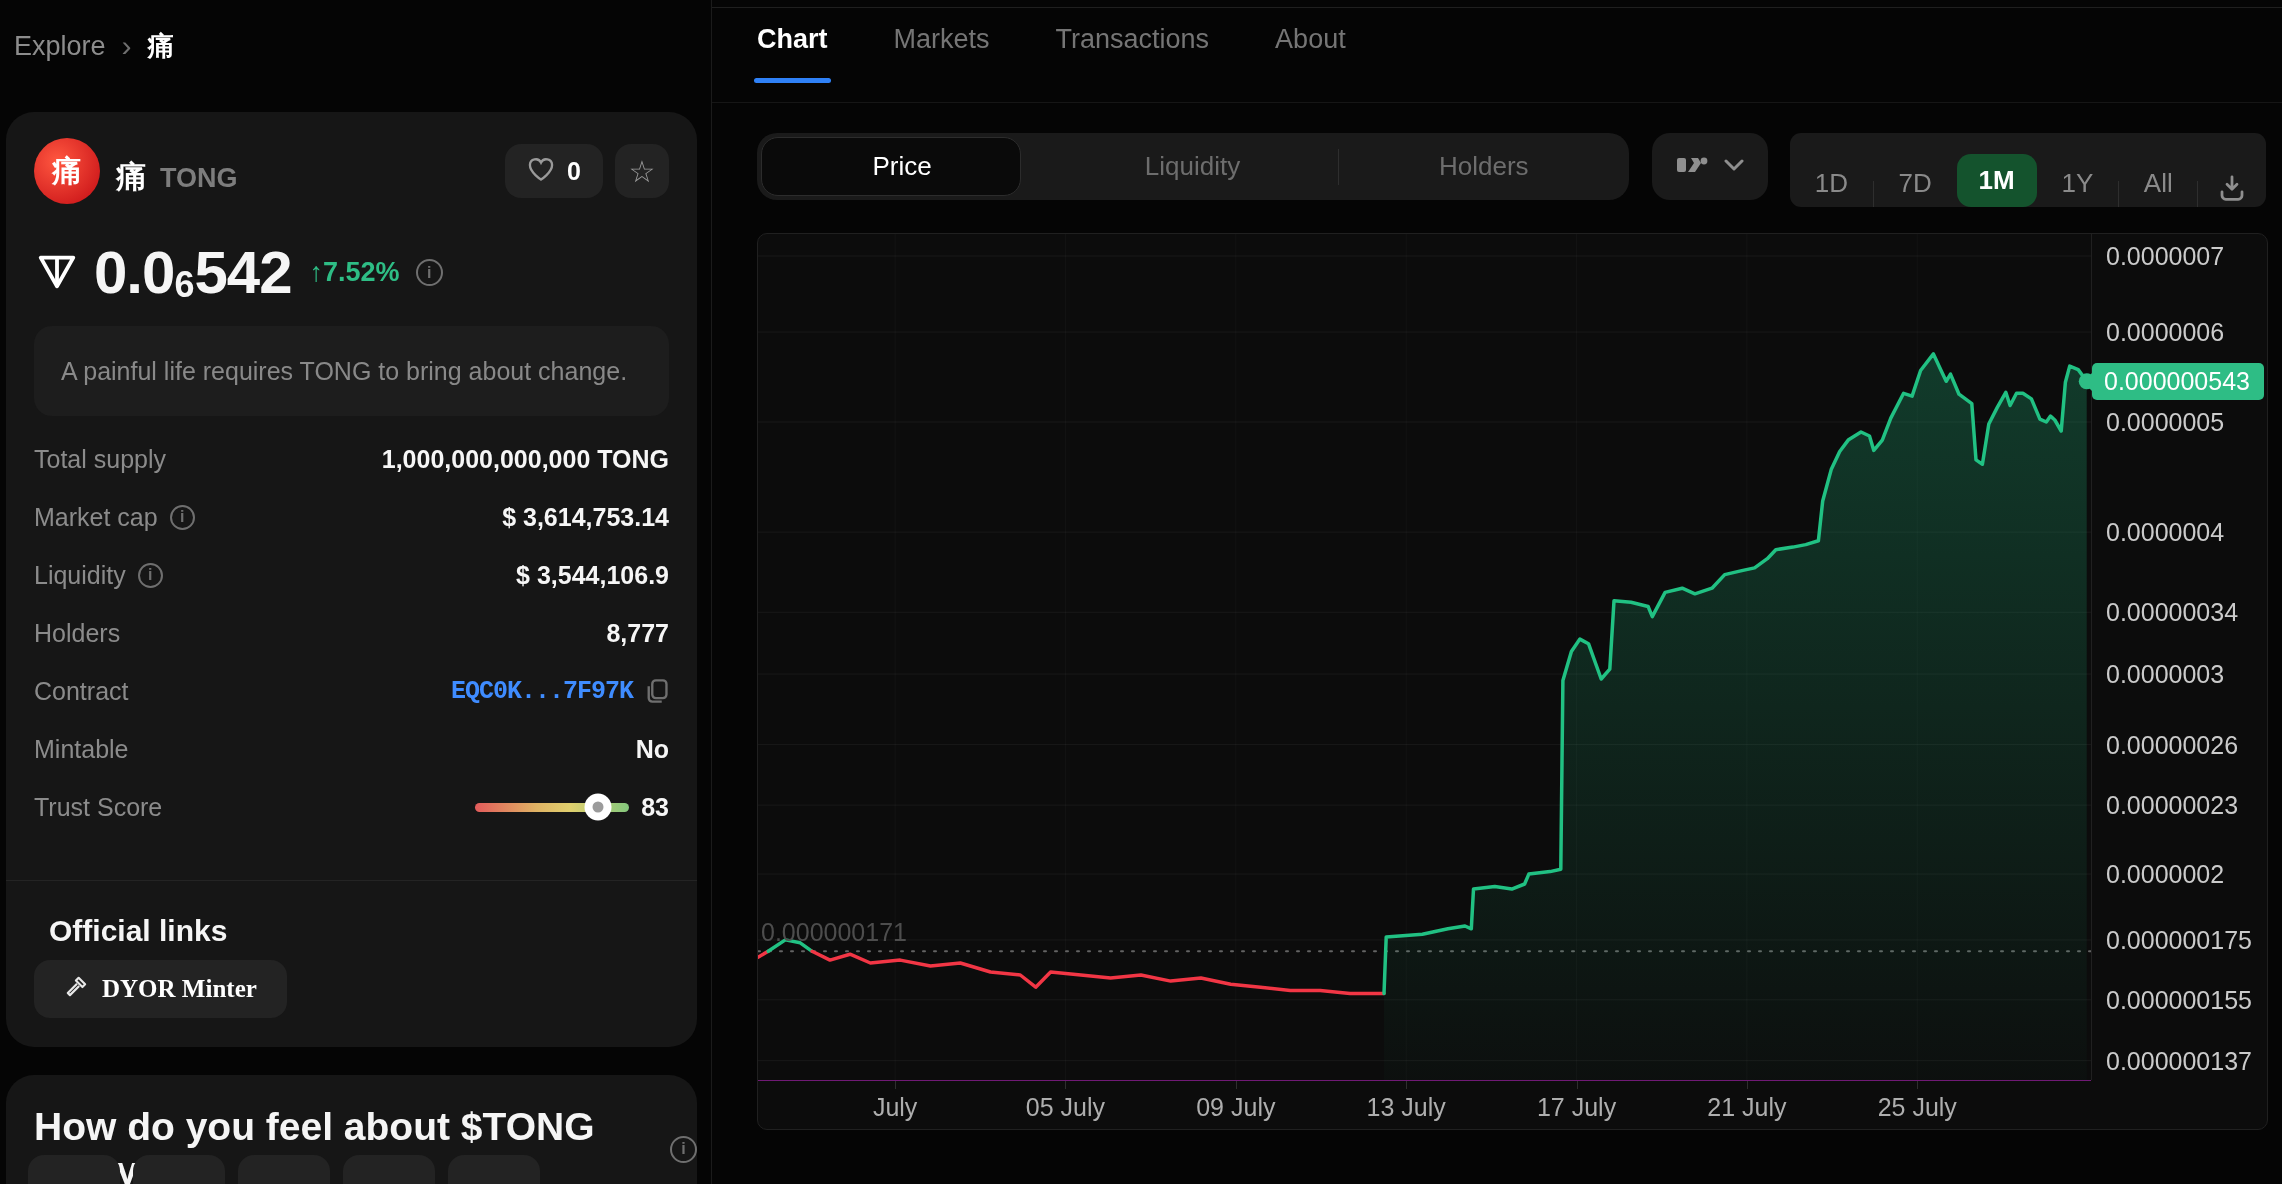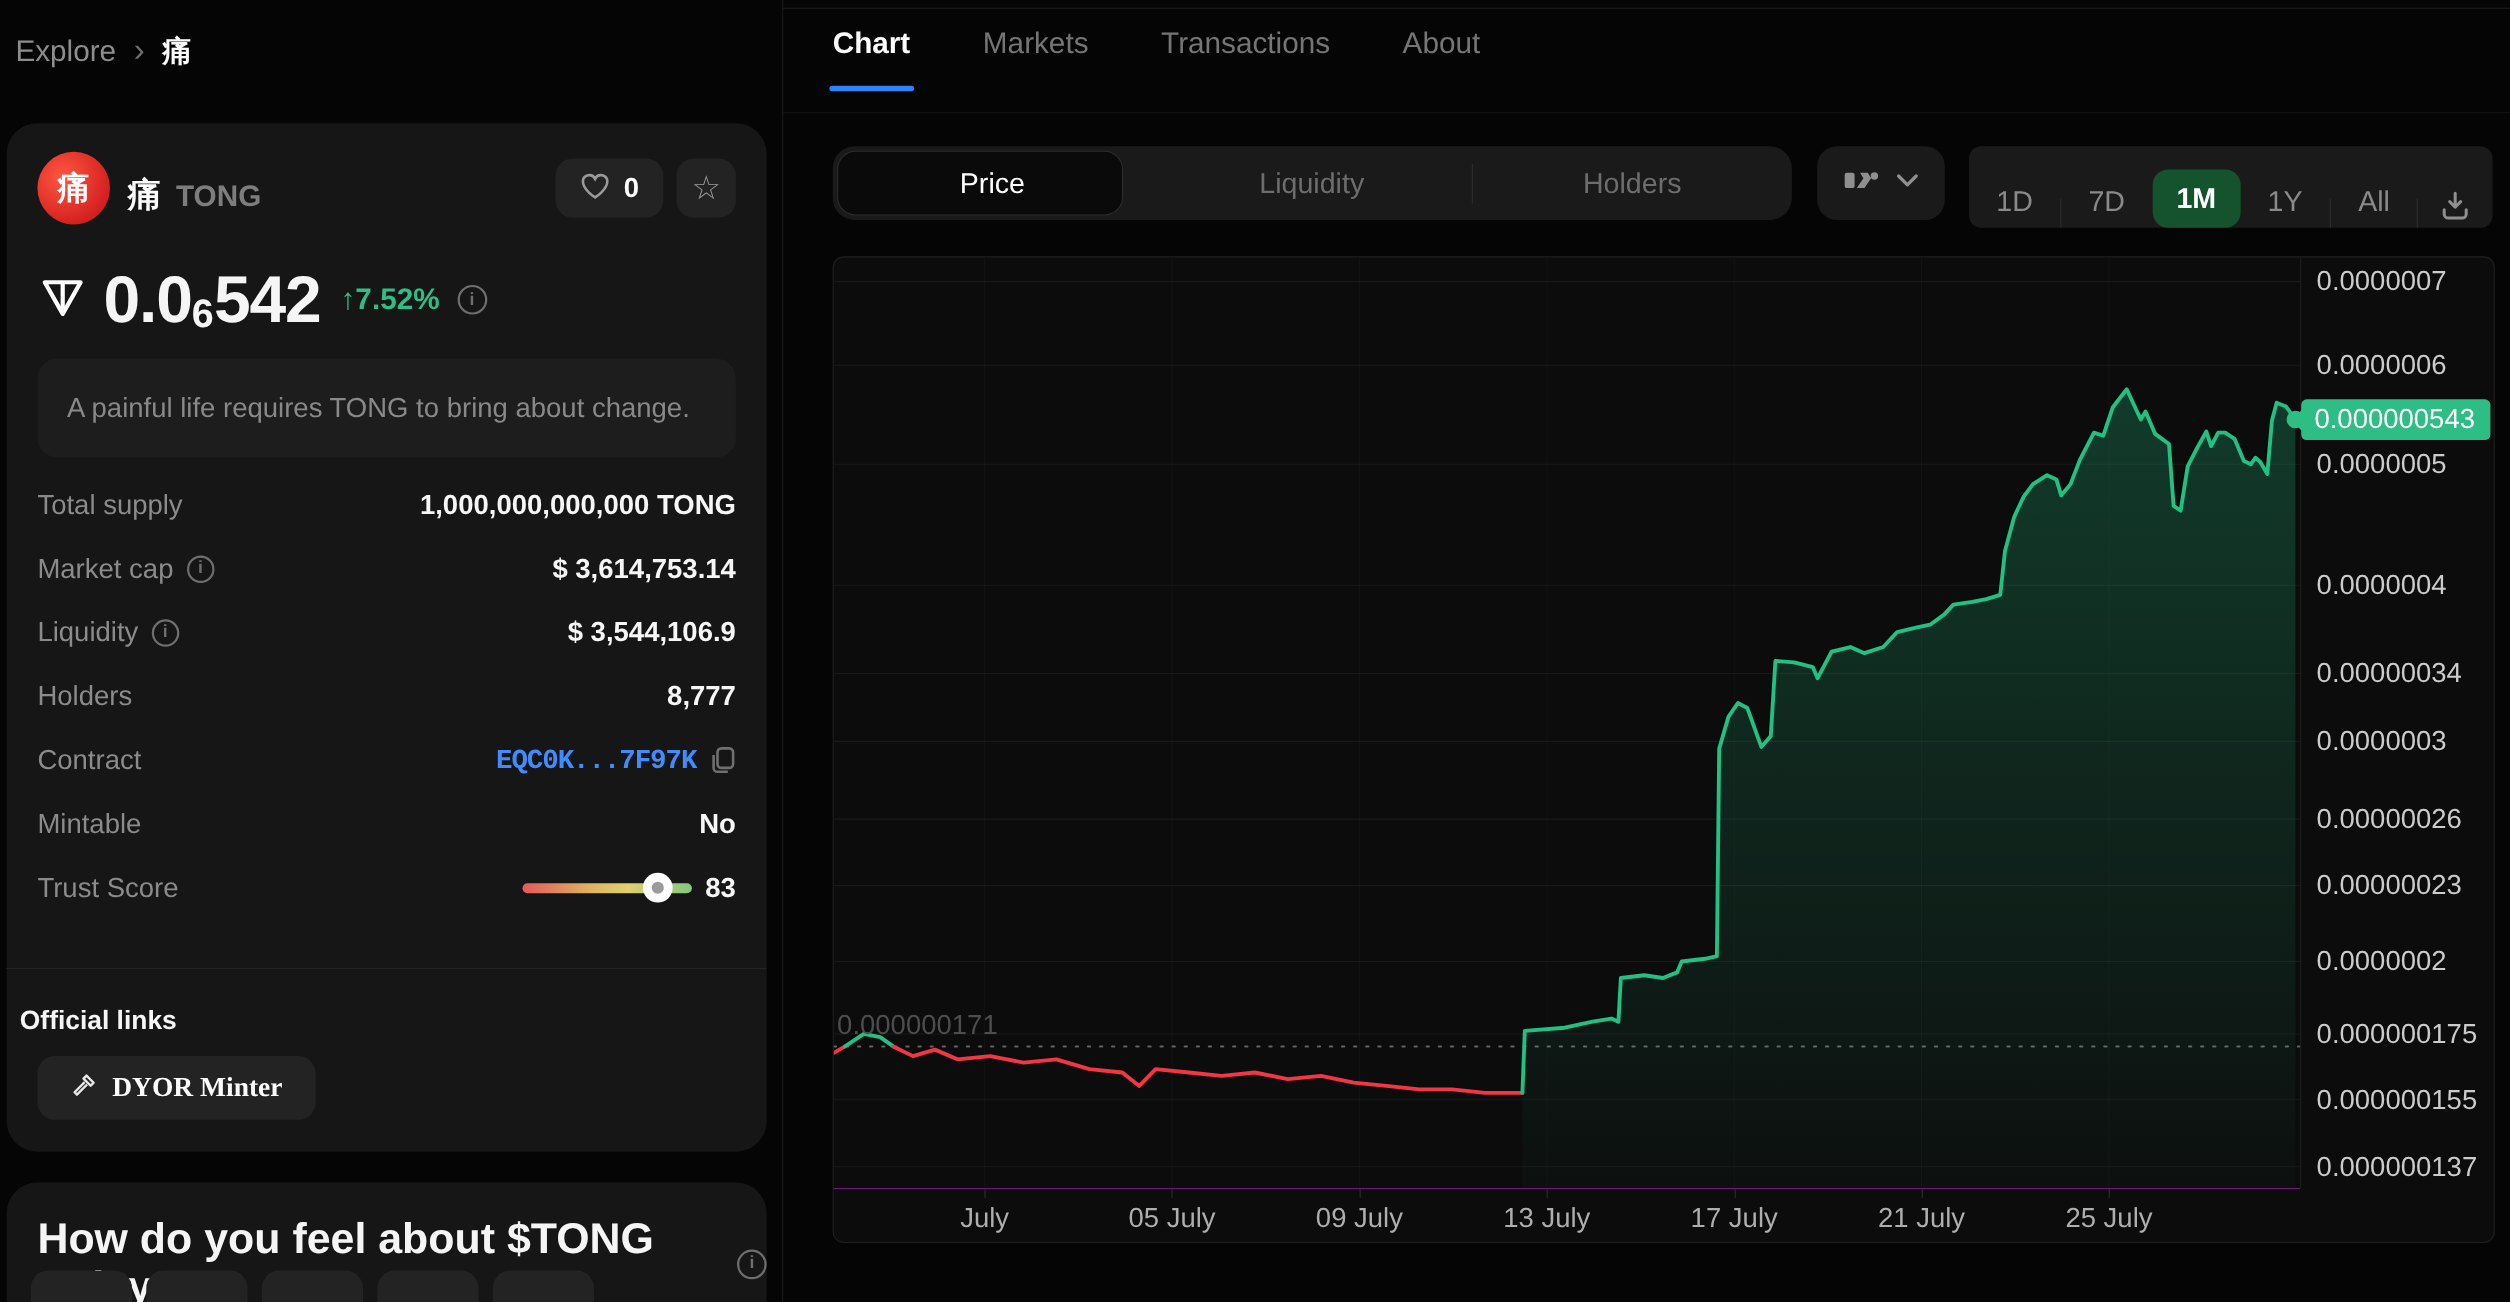--- a/index.html
+++ b/index.html
@@ -42,21 +42,21 @@
   .stat-row .val { margin-left:auto; font-size:25px; font-weight:700; color:#f6f6f6;
     display:flex; align-items:center; gap:12px; }
   .stat-row .val.mono { font-family:"Liberation Mono", monospace; color:#3f8cff; letter-spacing:-1px; }
   .copy-icon svg { display:block; }
   .ts-bar { width:154px; height:9px; border-radius:5px; position:relative;
     background:linear-gradient(90deg,#e25b5b 0%,#dfb364 40%,#e0d06e 62%,#84c87d 100%); }
   .ts-handle { position:absolute; top:50%; width:27px; height:27px; border-radius:50%;
     background:#fff; transform:translate(-50%,-50%); display:flex; align-items:center; justify-content:center; }
   .ts-handle::after { content:""; width:11px; height:11px; border-radius:50%; background:#9b9b9b; }
   #divider1 { left:0; top:768px; width:691px; height:1px; background:#242424; }
-  #official-heading { left:12px; top:802px; font-size:24px; font-weight:700; }
+  #official-heading { left:43px; top:802px; font-size:30px; font-weight:700; }
   #dyor-btn { left:28px; top:848px; height:58px; padding:0 30px; width:auto;font-family:Liberation Serif, serif; }
   #dyor-btn .lbl { font-size:25px; font-weight:700; color:#fff; }
   #sentiment-card { left:6px; top:1075px; width:691px; height:160px; border-radius:28px 28px 0 0; }
   #sentiment-head { left:28px; top:30px; display:flex; align-items:center; gap:14px; }
   #sentiment-head .q { font-size:39px; font-weight:700; }
   #sentiment-options { left:22px; top:80px; display:flex; gap:13px; }
   .sent-opt { width:92px; height:60px; background:#232323; border-radius:16px; }
   
   #panel-divider { left:711px; top:0; width:1px; height:1184px; background:#1b1b1b; }
   #top-border { left:712px; top:7px; width:1570px; height:1px; background:#1f1f1f; }

